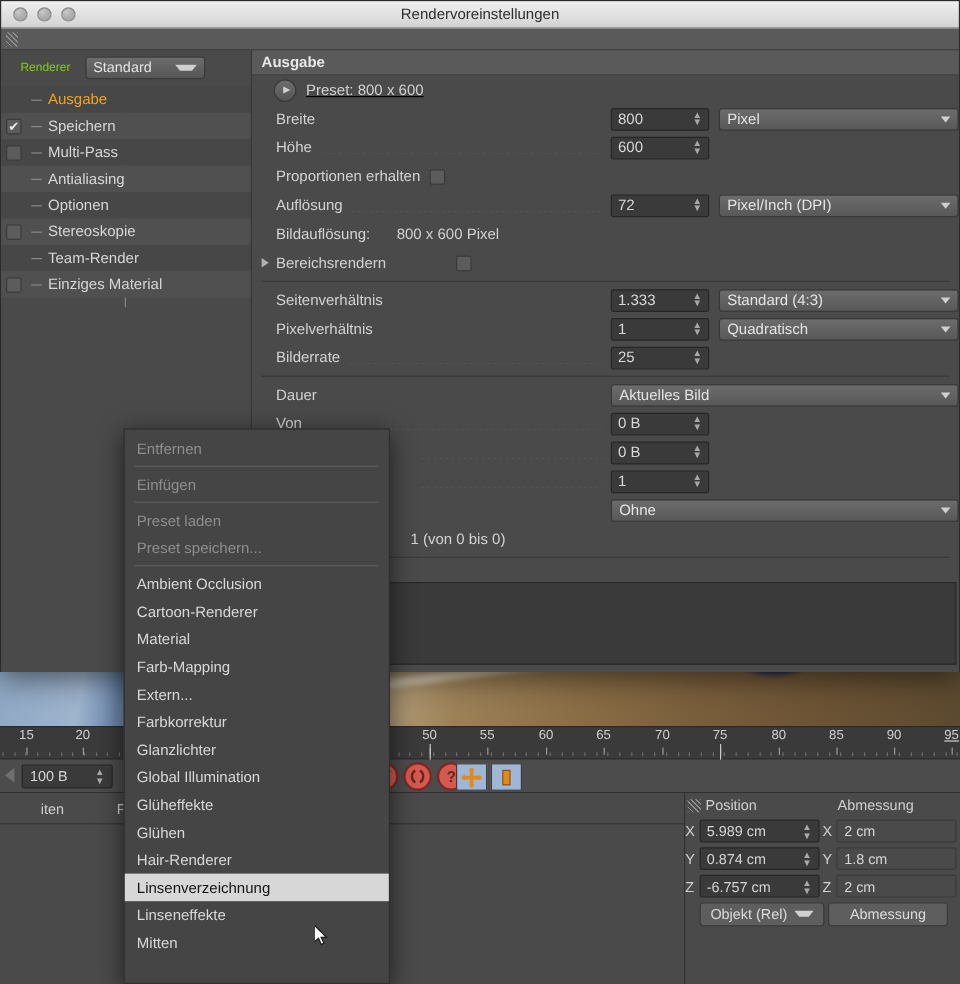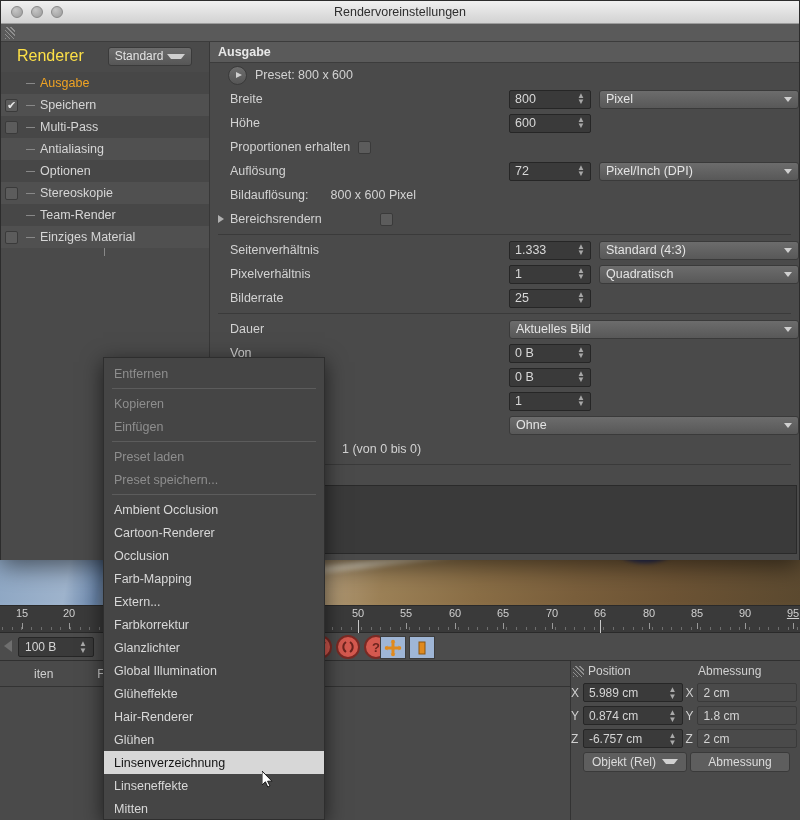--- a/index.html
+++ b/index.html
@@ -179,21 +179,21 @@
   }
   .subbar .griphatch { width: 10px; height: 12px; }
 
   .dlgbody { display: flex; height: 518px; }
 
   
   .leftcol { width: 208px; background: #4a4a4a; position: relative; }
   .rendererrow {
     height: 28px; display: flex; align-items: center; padding-left: 16px;
   }
-  .rendererrow .lbl { font-size: 16px; color: #fde047; margin-right: 24px; }
+  .rendererrow .lbl { font-size: 10px; color: #84cc16; margin-right: 12px; }
   .combopill {
     height: 19px; background: linear-gradient(#6c6c6c,#565656);
     border: 1px solid #3a3a3a; border-radius: 3px;
     display: flex; align-items: center; color: #e2e2e2; font-size: 12px;
     padding: 0 6px; position: relative;
   }
   .combopill .carat {
     margin-left: auto; padding-left: 10px;
     border-left: 4px solid transparent; border-right: 4px solid transparent;
     border-top: 5px solid #cfcfcf; width: 0; height: 0;
@@ -397,21 +397,21 @@
         <div class="tlabel" style="left: 358px;">50</div>
         <div class="majtick" style="left: 406px;"></div>
         <div class="tlabel" style="left: 406px;">55</div>
         <div class="majtick" style="left: 455px;"></div>
         <div class="tlabel" style="left: 455px;">60</div>
         <div class="majtick" style="left: 503px;"></div>
         <div class="tlabel" style="left: 503px;">65</div>
         <div class="majtick" style="left: 552px;"></div>
         <div class="tlabel" style="left: 552px;">70</div>
         <div class="majtick" style="left: 600px;"></div>
-        <div class="tlabel" style="left: 600px;">66</div>
+        <div class="tlabel" style="left: 600px;">75</div>
         <div class="majtick" style="left: 649px;"></div>
         <div class="tlabel" style="left: 649px;">80</div>
         <div class="majtick" style="left: 697px;"></div>
         <div class="tlabel" style="left: 697px;">85</div>
         <div class="majtick" style="left: 745px;"></div>
         <div class="tlabel" style="left: 745px;">90</div>
         <div class="majtick" style="left: 793px;"></div>
         <div class="tlabel" style="left: 793px; text-decoration: underline;">95</div>
         <div class="mintick" style="left: 2px;"></div>
         <div class="mintick" style="left: 12px;"></div>
@@ -668,21 +668,21 @@
 
     <div class="subbar">
       <span class="griphatch"></span>
     </div>
 
     <div class="dlgbody">
 
       <div class="leftcol">
         <div class="rendererrow">
           <span class="lbl">Renderer</span>
-          <span class="combopill" style="width:84px;">
+          <span class="combopill" style="width:100px;">
             <span>Standard</span>
             <span class="carat"></span>
           </span>
         </div>
         <div class="tree">
           <div class="vline"></div>
           <div id="tree-rows">
               <div class="treerow alt">
                 <span class="chk blank"></span>
                 <span class="treelabel sel">Ausgabe</span>
@@ -715,21 +715,21 @@
                 <span class="chk off"></span>
                 <span class="treelabel">Einziges Material</span>
               </div>
             </div>
         </div>
       </div>
 
       <div class="rightcol">
         <div class="secthdr">Ausgabe</div>
 
-        <div class="prow" style="padding-left:18px;">
+        <div class="prow" style="padding-left:18px;text-decoration:underline;">
           <span class="circbtn">
               <span class="tri"></span>
             </span>
           <span class="plabel">Preset: 800 x 600</span>
         </div>
 
         <div class="prow">
           <span class="ptri spacer"></span>
           <span class="plabel">Breite</span>
           <span class="dots"></span>
@@ -894,37 +894,36 @@
 
         <div class="darkarea"></div>
       </div>
     </div>
   </div>
 
   <div class="layer ctxmenu">
     <div id="ctx-rows">
         <div class="mitem disabled">Entfernen</div>
         <div class="msep"></div>
-        <div class="mitem disabled">Kopieren</div>
         <div class="mitem disabled">Einfügen</div>
         <div class="msep"></div>
         <div class="mitem disabled">Preset laden</div>
         <div class="mitem disabled">Preset speichern...</div>
         <div class="msep"></div>
         <div class="mitem">Ambient Occlusion</div>
         <div class="mitem">Cartoon-Renderer</div>
-        <div class="mitem">Occlusion</div>
+        <div class="mitem">Material</div>
         <div class="mitem">Farb-Mapping</div>
         <div class="mitem">Extern...</div>
         <div class="mitem">Farbkorrektur</div>
         <div class="mitem">Glanzlichter</div>
         <div class="mitem">Global Illumination</div>
         <div class="mitem">Glüheffekte</div>
+        <div class="mitem">Glühen</div>
         <div class="mitem">Hair-Renderer</div>
-        <div class="mitem">Glühen</div>
         <div class="mitem hl">Linsenverzeichnung</div>
         <div class="mitem">Linseneffekte</div>
         <div class="mitem">Mitten</div>
       </div>
   </div>
 
   <svg class="cursor" viewBox="0 0 12 18">
     <polygon points="0,0 0,14 3.4,10.8 5.8,16 8,15 5.6,10.2 10,10.2" fill="#ffffff" stroke="#1a1a1a" stroke-width="1"></polygon>
   </svg>
 

